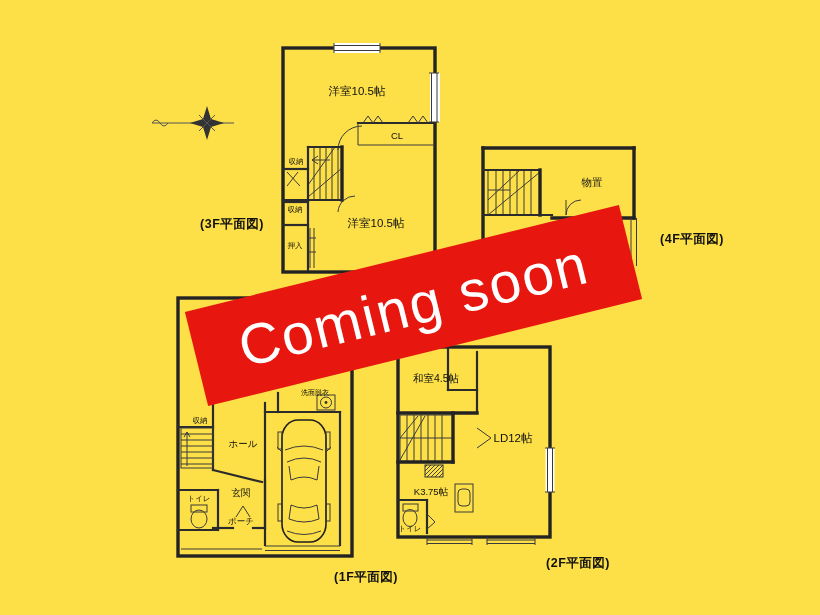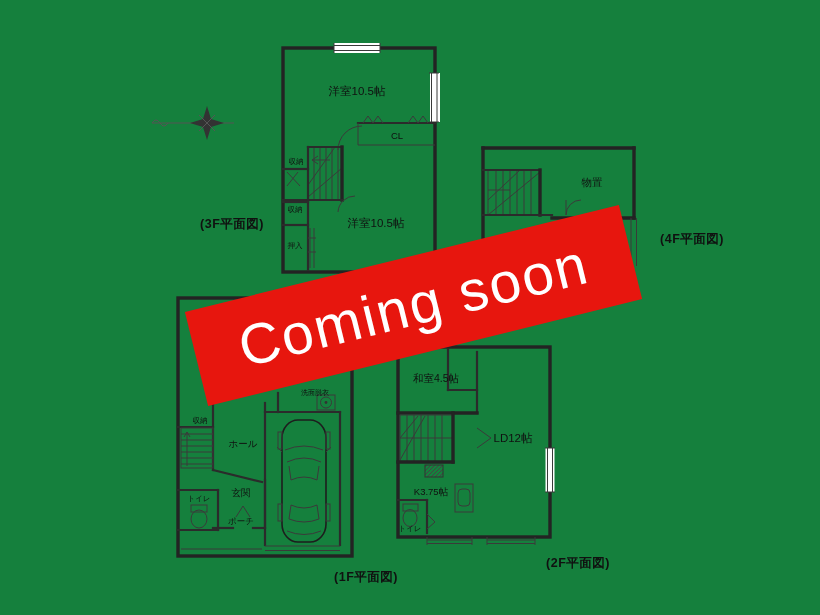--- a/index.html
+++ b/index.html
@@ -1,16 +1,16 @@
 <!DOCTYPE html>
 <html><head>
 <meta charset="utf-8">
 <style>
   html,body{margin:0;padding:0;background:#ffffff;}
-  .canvas{position:relative;width:820px;height:615px;background:#15803d;overflow:hidden;
+  .canvas{position:relative;width:820px;height:615px;background:#fde047;overflow:hidden;
           font-family:"Liberation Sans",sans-serif;}
   svg{position:absolute;left:0;top:0;}
   
   .wall  {stroke:#232323;stroke-width:3.4;fill:none;stroke-linecap:square;}
   .wall2 {stroke:#2b2b2b;stroke-width:2.2;fill:none;stroke-linecap:square;}
   .thin  {stroke:#3a3a3a;stroke-width:1;fill:none;}
   .thin2 {stroke:#555555;stroke-width:1;fill:none;}
   .whitegap{fill:#ffffff;stroke:none;}
   
   text{font-family:"Liberation Sans",sans-serif;fill:#101010;text-anchor:middle;}

